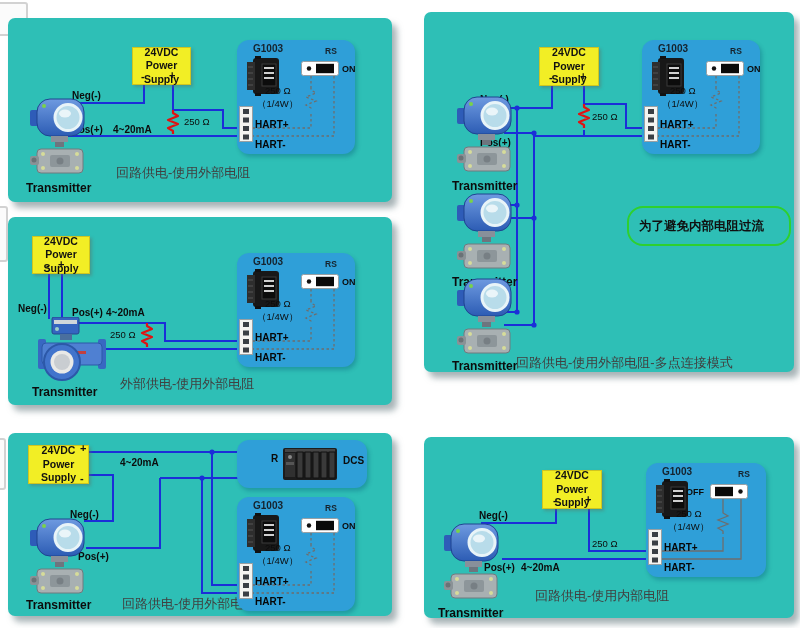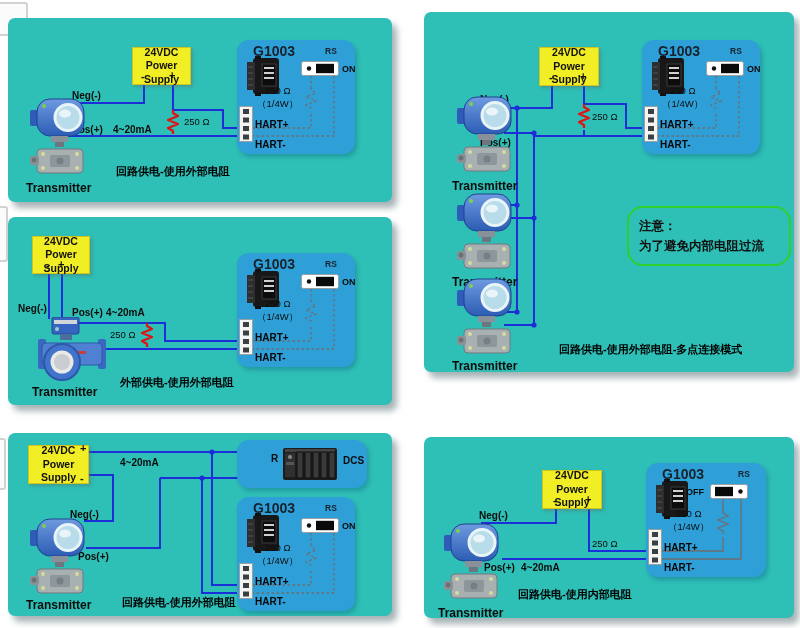--- a/index.html
+++ b/index.html
@@ -12,24 +12,24 @@
   .r{stroke:#e01212;stroke-width:2.2;fill:none;stroke-linejoin:round;}
   .gl{stroke:#6e6e6e;stroke-width:1.3;fill:none;}
   .gld{stroke:#6e6e6e;stroke-width:1.3;fill:none;stroke-dasharray:2.5 2.5;}
   .dot{fill:#1b2ed8;}
   .ps{position:absolute;background:#f2ee25;border:1px solid #cfc520;
       box-shadow:2px 2px 3px rgba(90,110,100,.45);display:flex;flex-direction:column;
       align-items:center;justify-content:center;font-weight:bold;font-size:10.5px;
       color:#111;line-height:1.3;text-align:center;}
   .term{position:absolute;font-weight:bold;font-size:11px;color:#111;line-height:1;}
   .lbl{position:absolute;font-weight:bold;font-size:10px;color:#0c0c0c;white-space:nowrap;}
-  .cap{position:absolute;font-weight:bold;font-size:11px;color:#000000;white-space:nowrap;}
+  .cap{position:absolute;font-weight:normal;font-size:13px;color:#404040;white-space:nowrap;}
   .gbox{position:absolute;background:#2f9fd8;border-radius:12px;
         box-shadow:2px 3px 4px rgba(0,70,110,.3);}
-  .gname{position:absolute;font-size:14px;font-weight:bold;color:#16222c;white-space:nowrap;}
+  .gname{position:absolute;font-size:10px;font-weight:bold;color:#16222c;white-space:nowrap;}
   .rs{position:absolute;font-size:8.5px;font-weight:bold;color:#16222c;}
   .st{position:absolute;font-size:9px;font-weight:bold;color:#0c0c0c;}
   .ohm{position:absolute;font-weight:normal;font-size:9.5px;color:#0c0c0c;white-space:nowrap;}
   .hart{position:absolute;font-weight:bold;font-size:10px;color:#060606;white-space:nowrap;}
   .tname{position:absolute;font-weight:bold;font-size:12px;color:#0c0c0c;white-space:nowrap;}
   .note{position:absolute;border:2.5px solid #2ed02e;border-radius:16px;
         padding:8px 10px;font-weight:bold;font-size:12.5px;color:#101010;line-height:1.6;}
   .artifact{position:absolute;border:2px solid #d2d2d2;background:#fbfbfb;border-radius:3px;}
   svg{display:block;}
 </style>
@@ -429,24 +429,23 @@
       <circle cx="30" cy="63" r="3.5" fill="#777f84"></circle>
       <circle cx="13" cy="56" r="2" fill="#d6dc9a"></circle>
         <circle cx="47" cy="56" r="2" fill="#d6dc9a"></circle>
       <circle cx="13" cy="70" r="2" fill="#d6dc9a"></circle>
         <circle cx="47" cy="70" r="2" fill="#d6dc9a"></circle>
     </svg>
   </div>
   <span class="tname" style="left:28px;top:347px;">Transmitter</span>
 
   <div class="note" style="left:203px;top:194px;width:140px;">
-    <div>注意：</div>
     <div>为了避免内部电阻过流</div>
   </div>
-  <span class="cap" style="left:92px;top:330px;margin-left:43px;">回路供电-使用外部电阻-多点连接模式</span>
+  <span class="cap" style="left:92px;top:342px;">回路供电-使用外部电阻-多点连接模式</span>
 
   <div class="gbox" style="left:218px;top:28px;width:118px;height:114px;">
     <svg class="wires" width="118" height="114">
       <path class="gld" d="M74,36 V47"></path>
       <path class="gld" d="M74,47 v3 l5,3 l-10,4 l10,4 l-10,4 l5,3 v3"></path>
       <path class="gld" d="M74,74 V88 H16"></path>
       <path class="gld" d="M97,36 V96 H16"></path>
     </svg>
     <span class="gname" style="left:16px;top:3px;">G1003</span>
     <div style="position:absolute;left:10px;top:16px;">
@@ -520,21 +519,21 @@
       <circle cx="4" cy="62" r="2.5" fill="#6a7276"></circle>
       <rect x="20" y="57" width="20" height="12" rx="2" fill="#8d969a"></rect>
       <circle cx="30" cy="63" r="3.5" fill="#777f84"></circle>
       <circle cx="13" cy="56" r="2" fill="#d6dc9a"></circle>
         <circle cx="47" cy="56" r="2" fill="#d6dc9a"></circle>
       <circle cx="13" cy="70" r="2" fill="#d6dc9a"></circle>
         <circle cx="47" cy="70" r="2" fill="#d6dc9a"></circle>
     </svg>
   </div>
   <span class="tname" style="left:14px;top:169px;">Transmitter</span>
-  <span class="cap" style="left:94px;top:150px;">回路供电-使用内部电阻</span>
+  <span class="cap" style="left:111px;top:150px;">回路供电-使用内部电阻</span>
 
   <div class="gbox" style="left:222px;top:26px;width:120px;height:114px;">
     <svg class="wires" width="120" height="114">
       <path class="gl" d="M77,36 V47"></path>
       <path class="gl" d="M77,47 v3 l5,3 l-10,4 l10,4 l-10,4 l5,3 v3"></path>
       <path class="gl" d="M77,74 V88 H16"></path>
       <path class="gl" d="M95,36 V96 H16"></path>
     </svg>
     <span class="gname" style="left:16px;top:3px;">G1003</span>
     <div style="position:absolute;left:10px;top:16px;">

